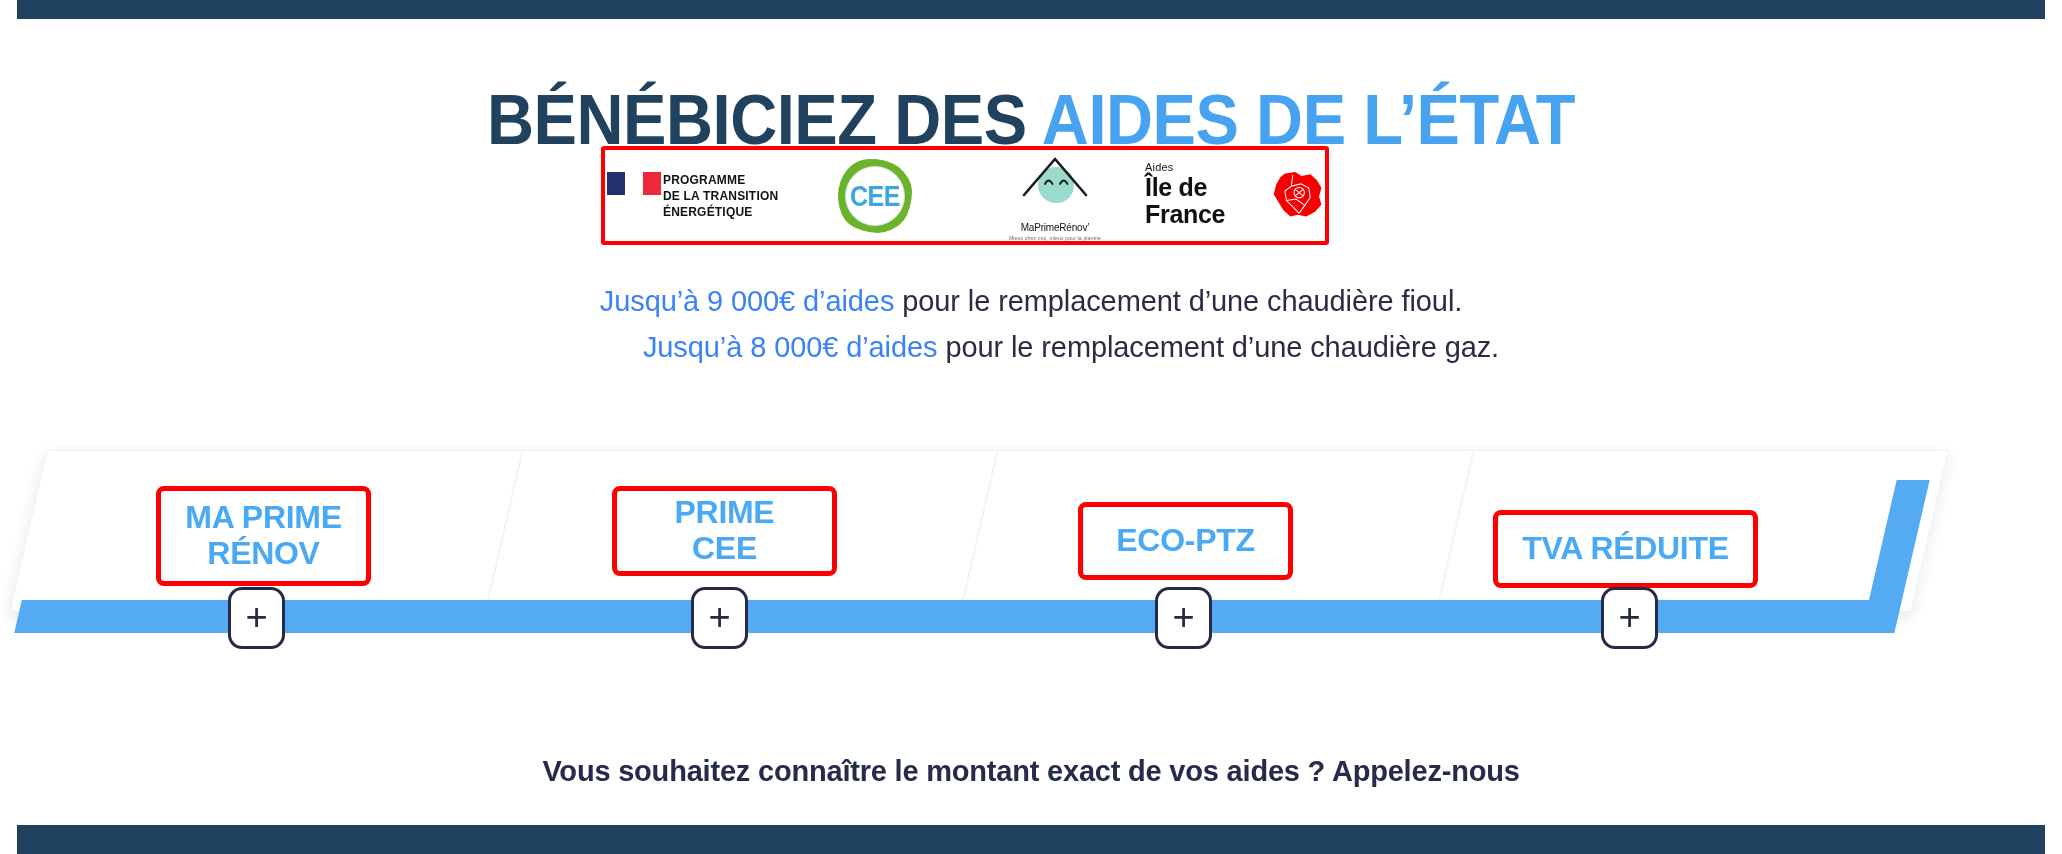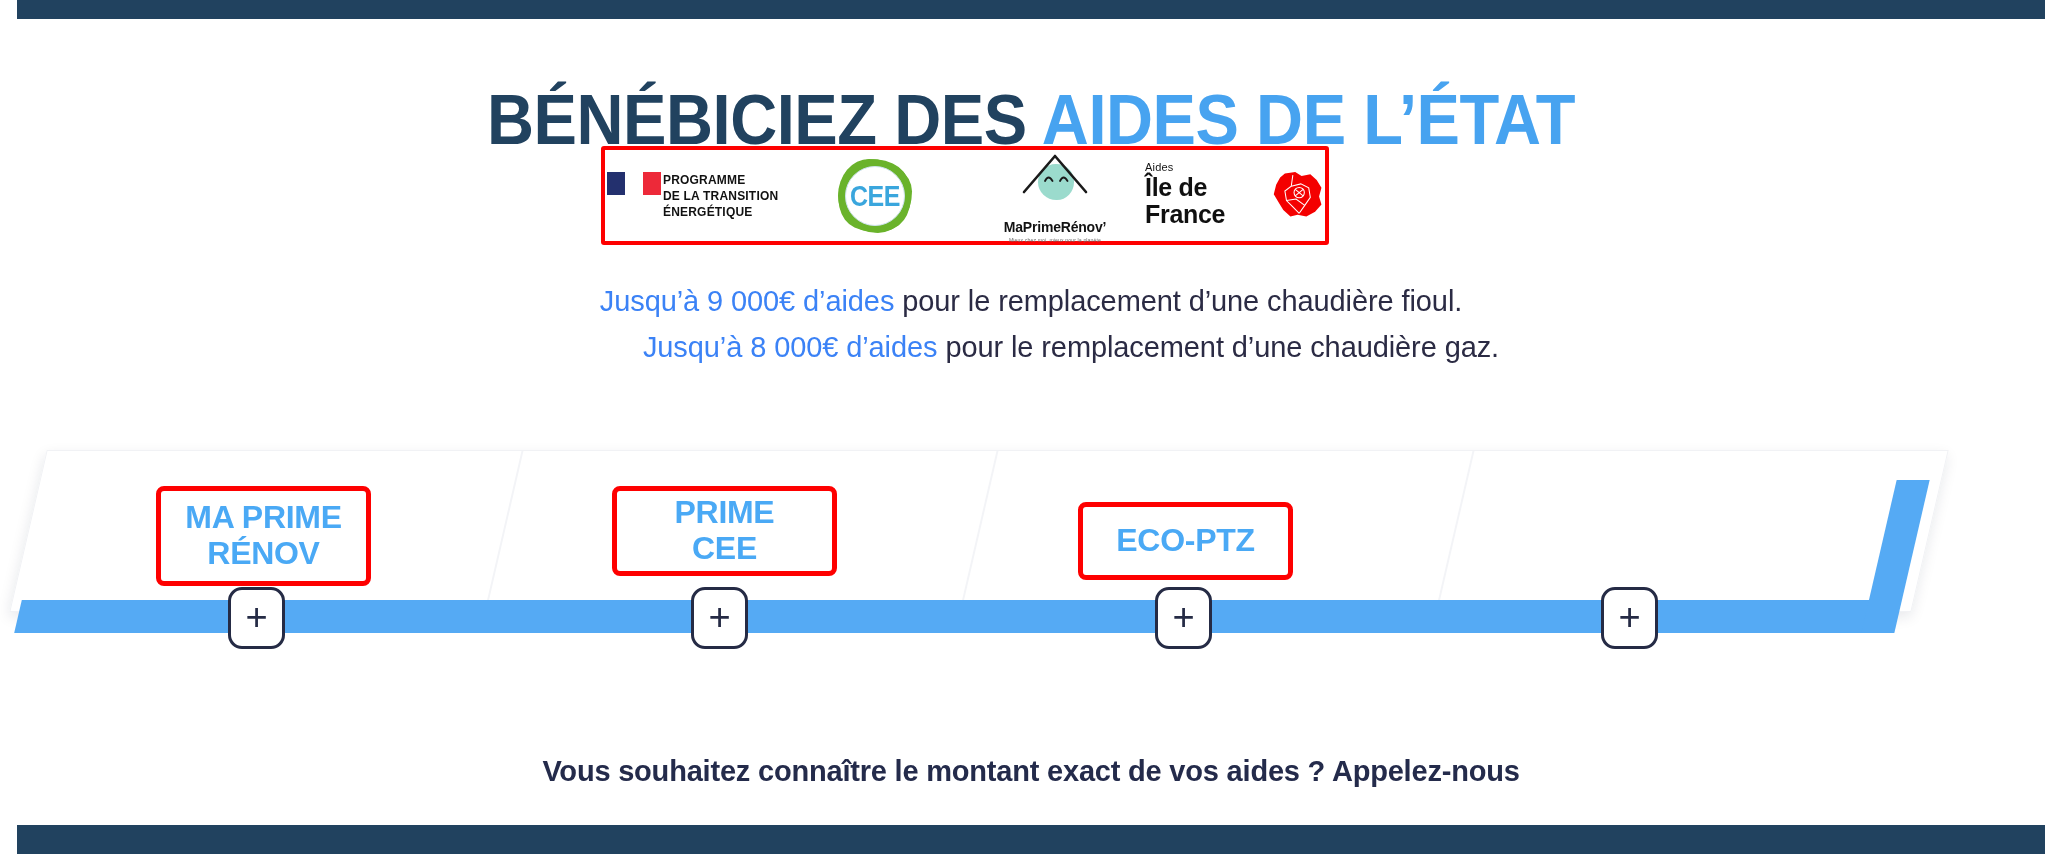--- a/index.html
+++ b/index.html
@@ -128,22 +128,22 @@
     background: #9bdbcd;
     border-radius: 50% 50% 48% 52% / 52% 48% 50% 50%;
   }
   .mpr-eyes {
     position: absolute;
     left: 32px; top: 25px;
     width: 25px; height: 9px;
     z-index: 3;
   }
   .mpr-title {
-    font-size: 14px;
-    font-weight: 700;
+    font-size: 10px;
+    font-weight: 400;
     color: #121212;
     letter-spacing: -0.2px;
     margin-top: 19px;
   }
   .mpr-sub {
     font-size: 5.2px;
     color: #6d6d6d;
     letter-spacing: 0.1px;
     margin-top: 2px;
   }
@@ -380,20 +380,23 @@
   </div>
   <div class="tile tile-2">
     <div>
       <span>PRIME</span>
       <span>CEE</span>
     </div>
   </div>
   <div class="tile tile-3">
     <span>ECO-PTZ</span>
   </div>
+  <div class="tile tile-4">
+    <span>TVA RÉDUITE</span>
+  </div>
 
   <div class="plus plus-1">+</div>
   <div class="plus plus-2">+</div>
   <div class="plus plus-3">+</div>
   <div class="plus plus-4">+</div>
 
 </div>
 
 <div class="footer-line">Vous souhaitez connaître le montant exact de vos aides ? Appelez-nous</div>
 

